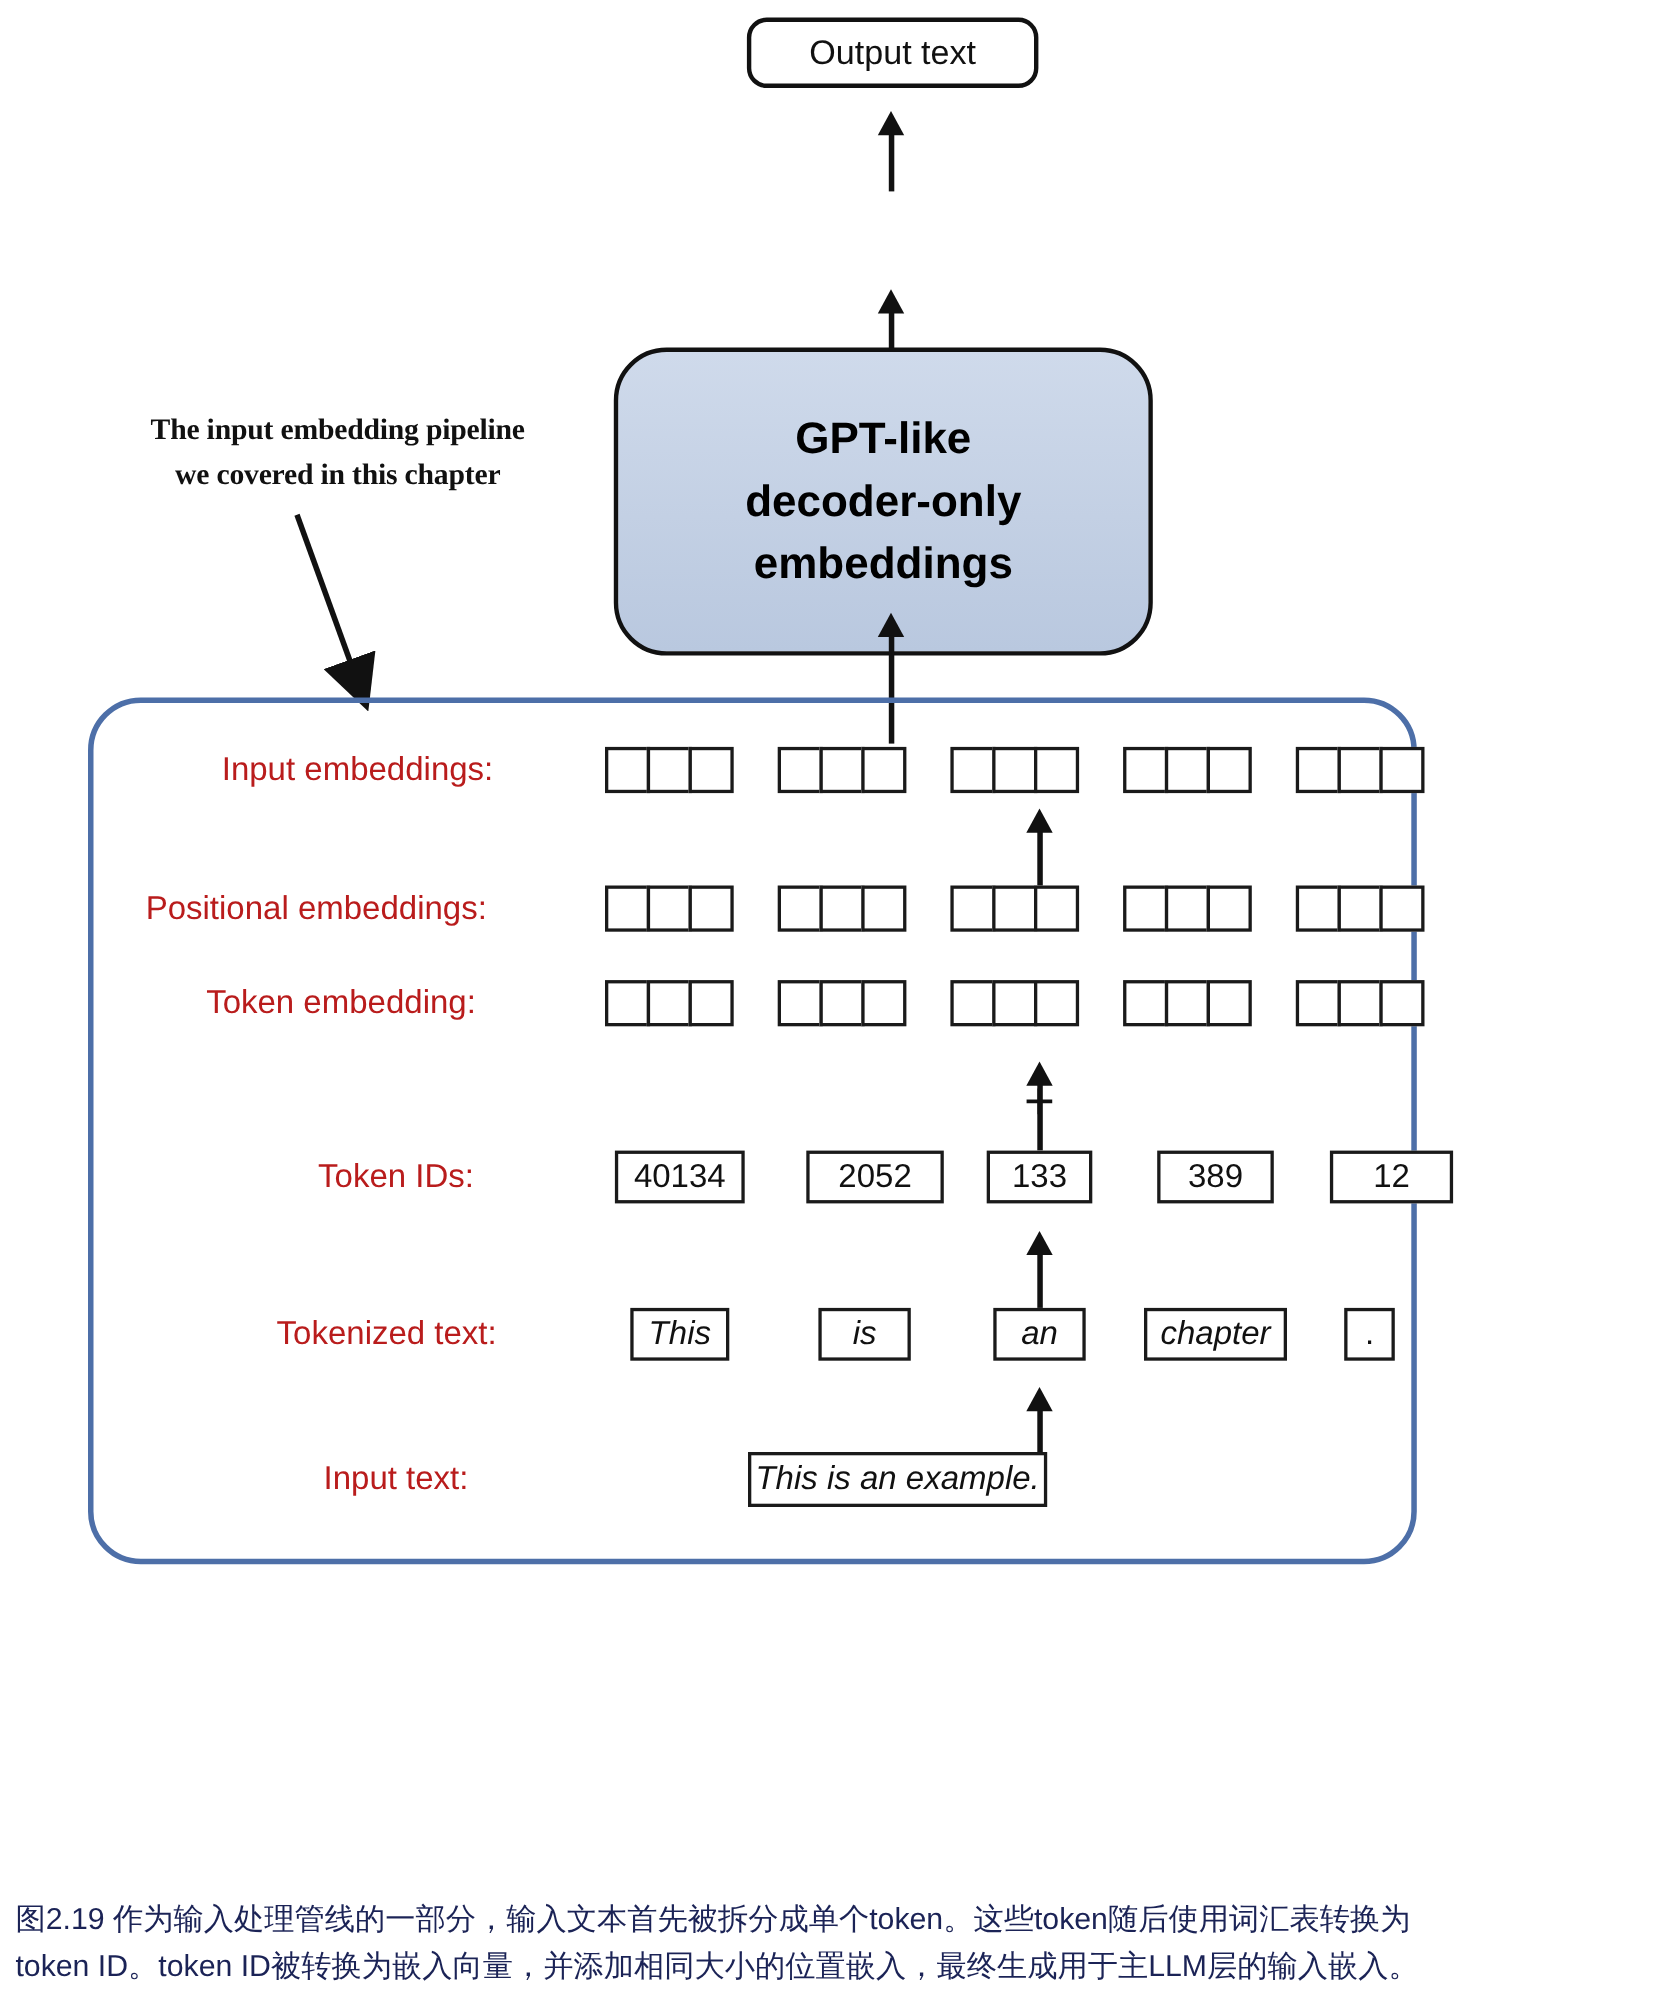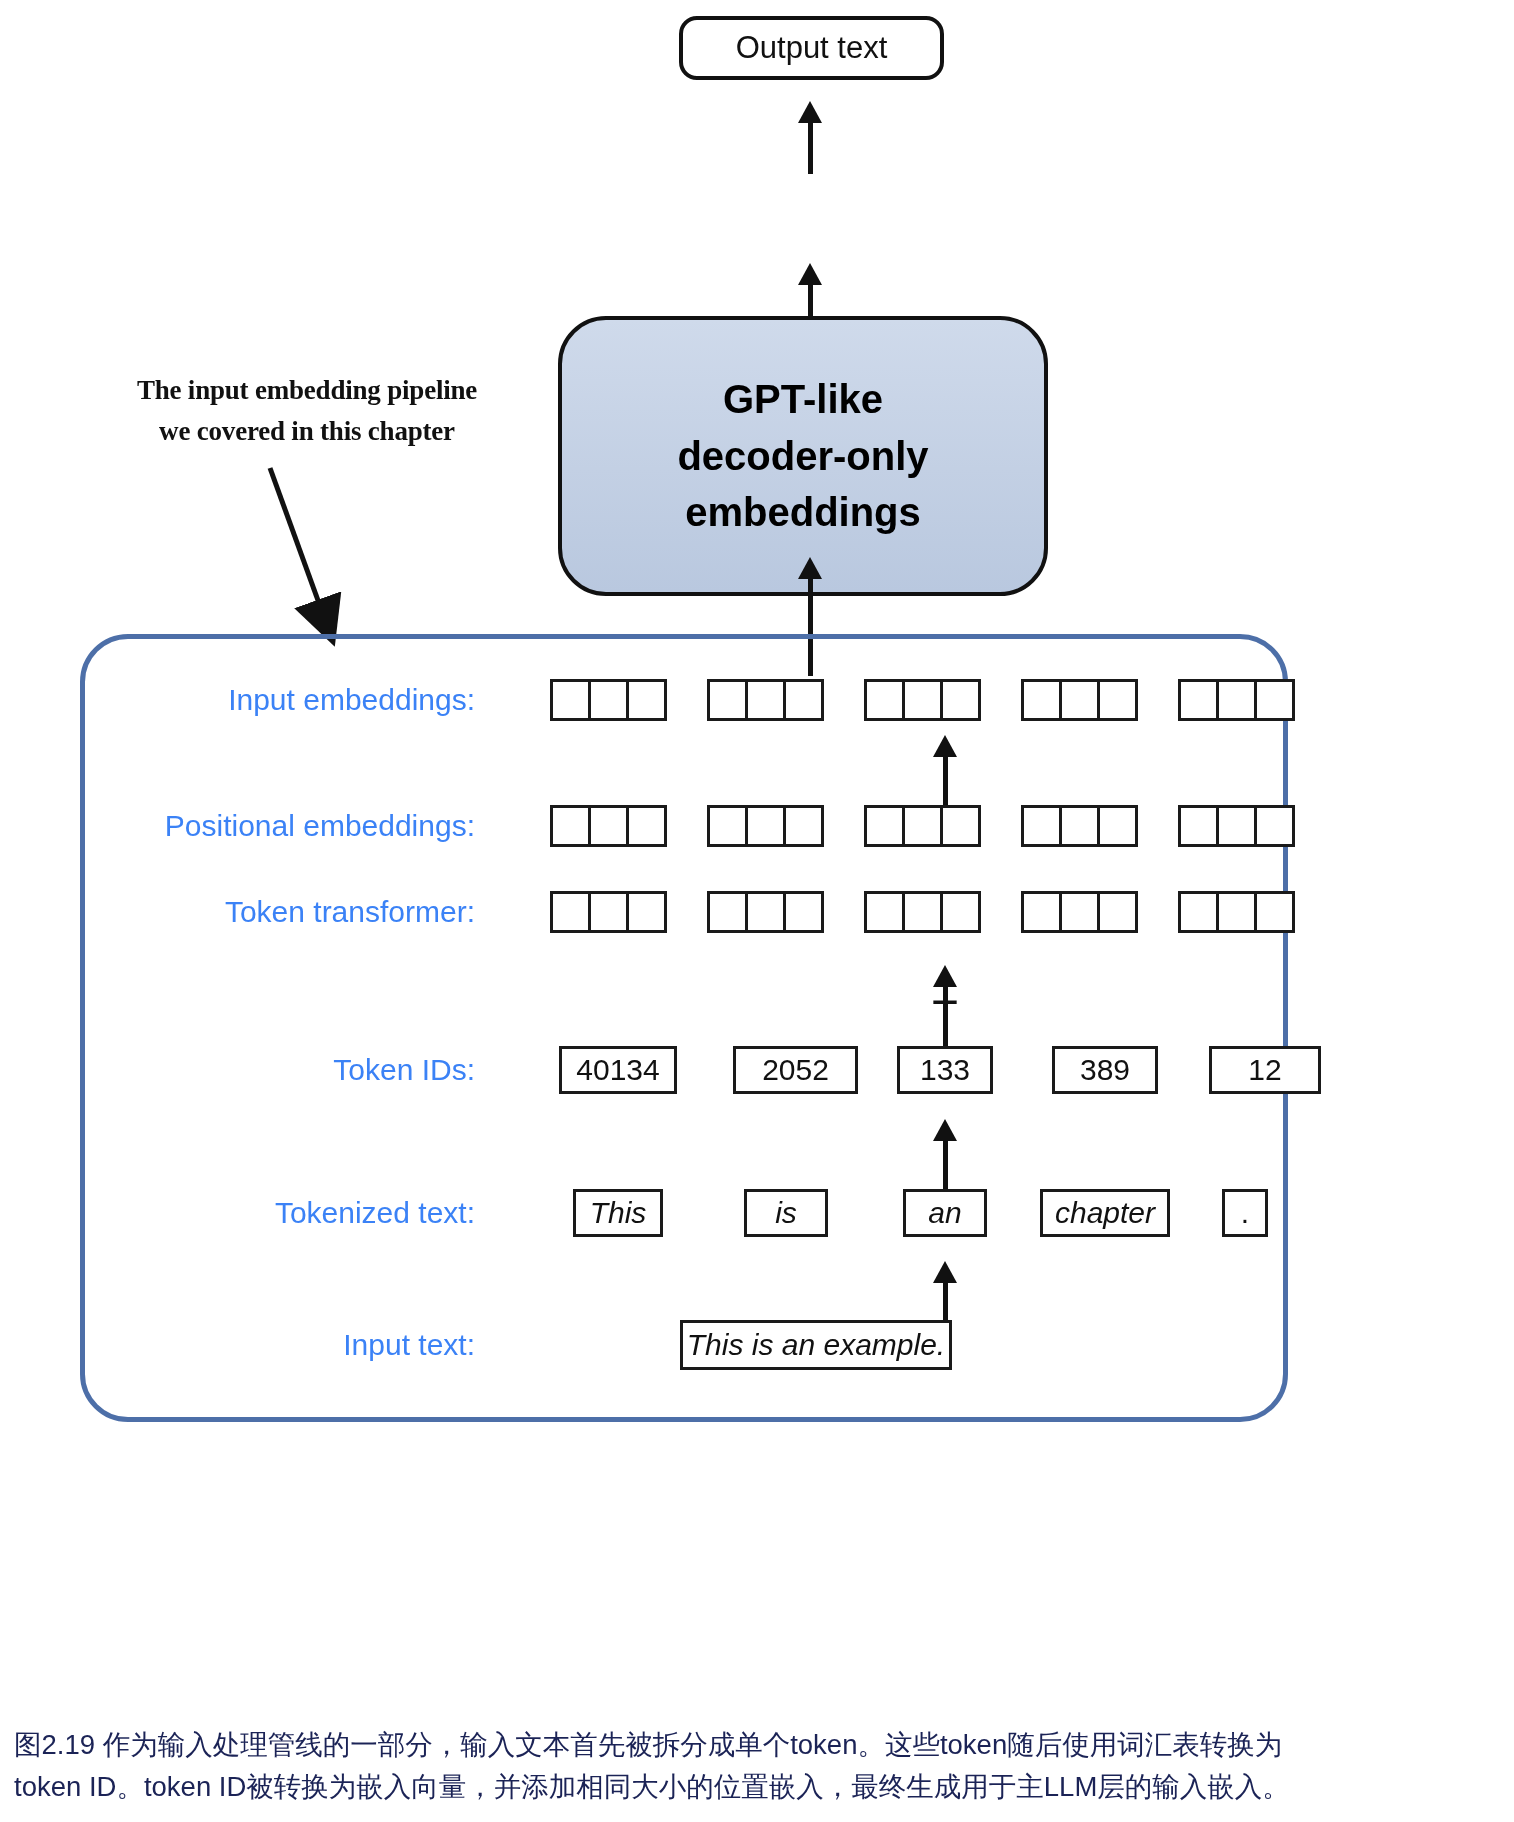--- a/index.html
+++ b/index.html
@@ -96,23 +96,23 @@
     border: 5px solid #4d6fa8;
     border-radius: 48px;
     background: transparent;
   }
 
   
   .row-label {
     position: absolute;
     font-family: "Liberation Sans", sans-serif;
     font-size: 30px;
-    color: #3b82f6;
+    color: #b91c1c;
     white-space: nowrap;
-    text-align: right;
+    text-align: center;
     transform: translateY(-50%);
   }
 
   
   .emb-row {
     position: absolute;
     display: flex;
     transform: translateY(-50%);
   }
   .emb-group {
@@ -305,21 +305,21 @@
       <div class="emb-gap"></div>
       <div class="emb-group">
         <div class="emb-cell"></div>
         <div class="emb-cell"></div>
         <div class="emb-cell"></div>
       </div>
     </div>
 
   <div id="plus-sign">+</div>
 
-  <div class="row-label" style="left:145px; top:912px; width:330px;">Token transformer:</div>
+  <div class="row-label" style="left:145px; top:912px; width:330px;">Token embedding:</div>
 
   <div class="emb-row" id="row-token-embeddings" style="left:550px; top:912px;">
       <div class="emb-group">
         <div class="emb-cell"></div>
         <div class="emb-cell"></div>
         <div class="emb-cell"></div>
       </div>
       <div class="emb-gap"></div>
       <div class="emb-group">
         <div class="emb-cell"></div>

